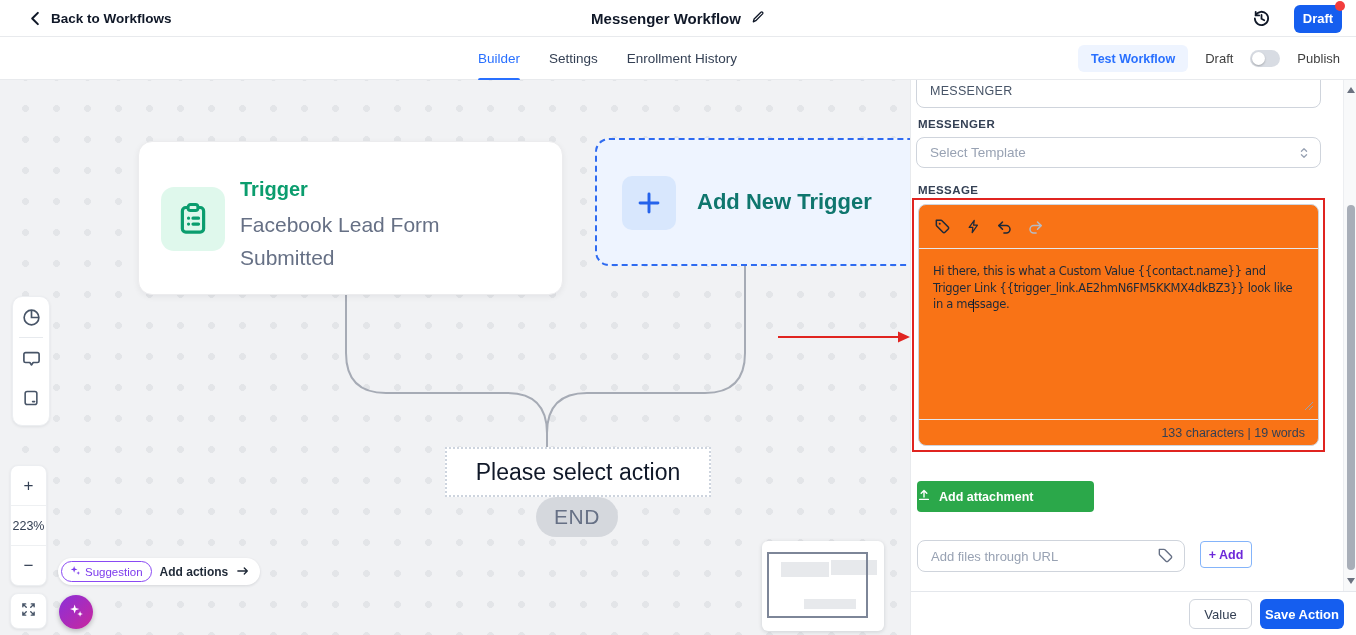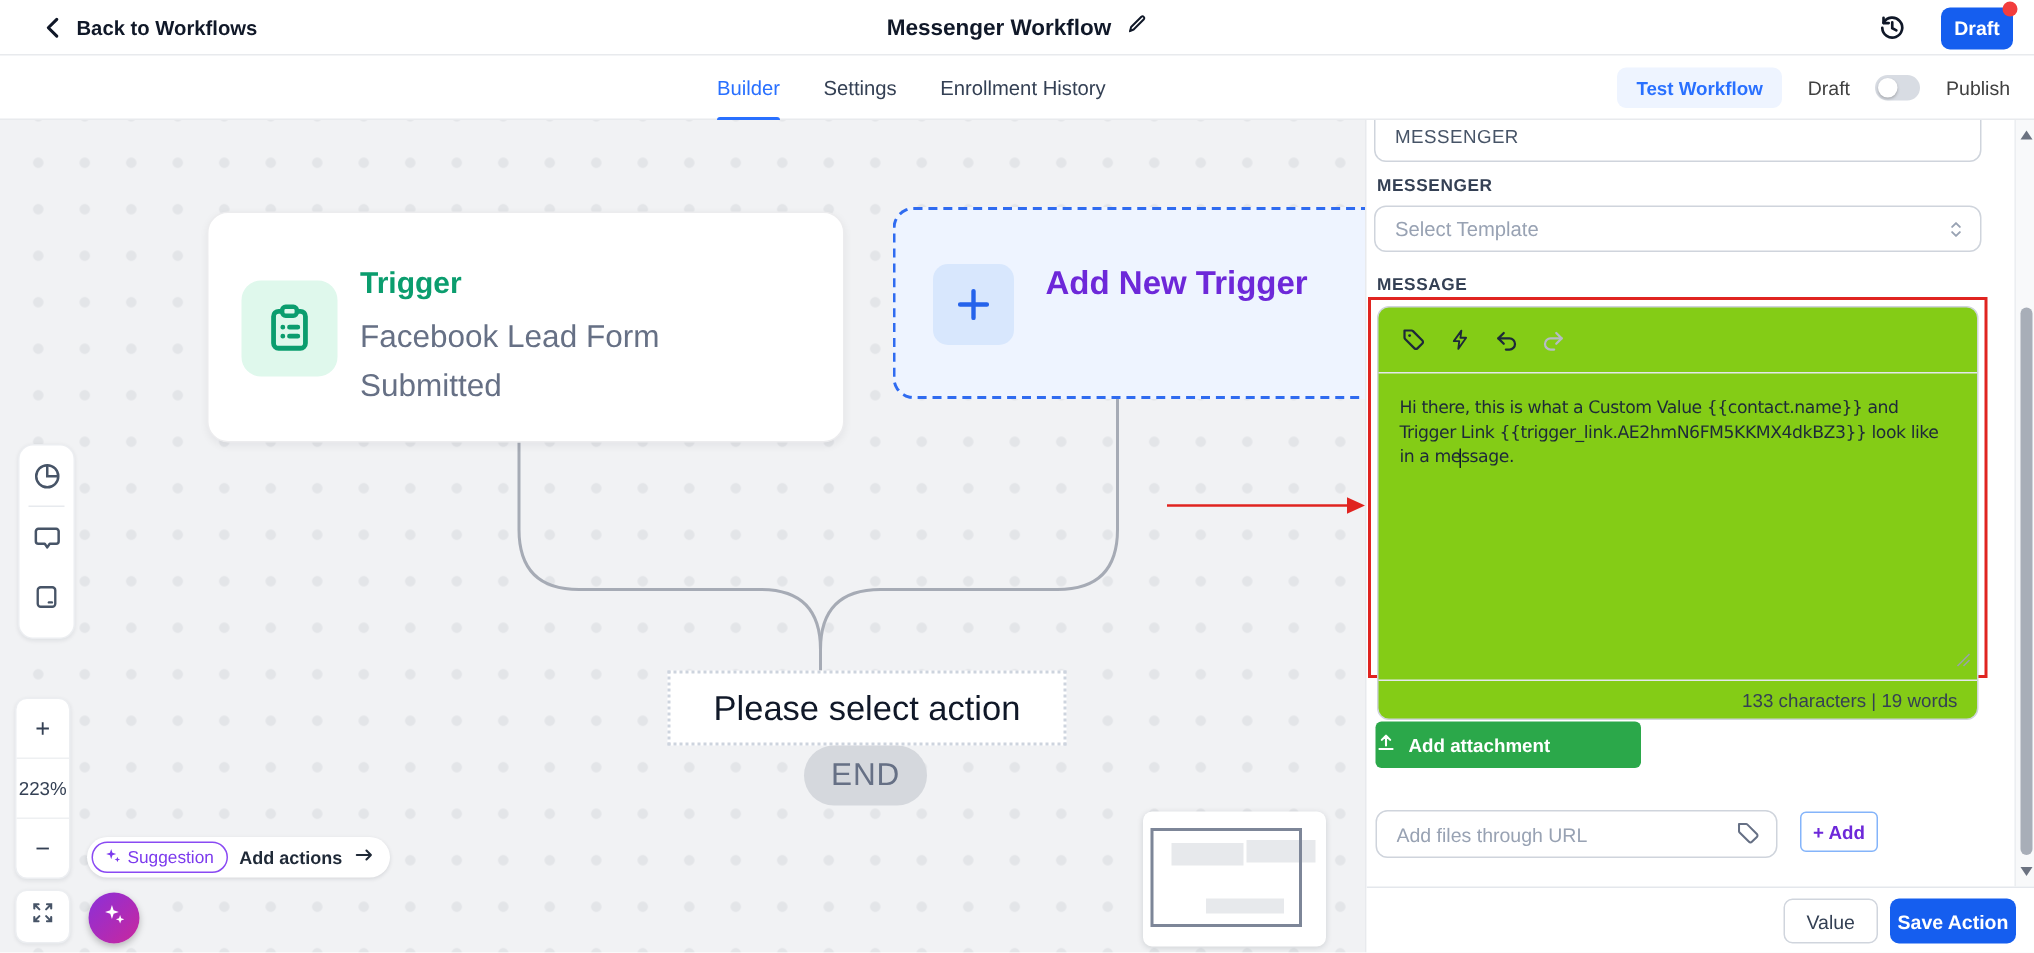--- a/index.html
+++ b/index.html
@@ -37,21 +37,21 @@
     background-size:31px 31px; background-position:10px 13px; }
   #wires { position:absolute; left:0; top:0; width:910px; height:555px; }
 
   .trigger-card { position:absolute; left:138px; top:61px; width:425px; height:154px; background:#fff; border:1px solid #ececee; border-radius:14px; box-shadow:0 2px 6px rgba(16,24,40,.06); cursor:pointer; }
   .trigger-icon-box { position:absolute; left:22px; top:45px; width:64px; height:64px; border-radius:13px; background:#dff8ec; display:flex; align-items:center; justify-content:center; color:#0b9d6e; }
   .trigger-title { position:absolute; left:101px; top:36px; font-size:20px; font-weight:600; color:#0b9d6e; }
   .trigger-sub { position:absolute; left:101px; top:66px; width:290px; font-size:21px; line-height:33px; color:#667085; }
 
   .add-trigger { position:absolute; left:595px; top:58px; width:330px; height:128px; background:#eef4ff; border:2px dashed #2f6bf0; border-radius:14px; cursor:pointer; }
   .plus-box { position:absolute; left:25px; top:36px; width:54px; height:54px; border-radius:10px; background:#d8e7fd; display:flex; align-items:center; justify-content:center; color:#2563eb; }
-  .add-trigger-label { position:absolute; left:100px; top:36px; font-size:22px; font-weight:700; color:#6d28d9; }
+  .add-trigger-label { position:absolute; left:100px; top:49px; font-size:22px; font-weight:700; color:#0f766e; }
 
   .select-action { position:absolute; left:445px; top:367px; width:266px; height:50px; background:#fff; border:2px dotted #cdd4de; display:flex; align-items:center; justify-content:center; font-size:23px; font-weight:500; color:#101828; }
   .end-pill { position:absolute; left:536px; top:417px; width:82px; height:40px; border-radius:20px; background:#d5d8dd; display:flex; align-items:center; justify-content:center; font-size:21px; font-weight:500; letter-spacing:.5px; color:#667085; }
 
   .left-rail { position:absolute; left:12px; top:216px; width:38px; height:130px; background:#fff; border:1px solid #eceef1; border-radius:10px; box-shadow:0 1px 3px rgba(16,24,40,.08); display:flex; flex-direction:column; align-items:center; }
   .rail-btn { width:38px; height:40px; display:flex; align-items:center; justify-content:center; color:#475467; cursor:pointer; }
   .rail-div { width:24px; height:1px; background:#e7eaee; }
 
   .zoom-panel { position:absolute; left:10px; top:385px; width:37px; height:121px; background:#fff; border:1px solid #eceef1; border-radius:8px; box-shadow:0 1px 3px rgba(16,24,40,.08); display:flex; flex-direction:column; }
   .zoom-cell { flex:1; display:flex; align-items:center; justify-content:center; font-size:17px; color:#344054; cursor:pointer; }
@@ -76,21 +76,21 @@
   
   #panel { position:absolute; left:910px; top:80px; width:446px; height:555px; background:#fff; border-left:1px solid #e8eaed; overflow:hidden; z-index:10; }
   .channel-box { position:absolute; left:5px; top:-10px; width:405px; height:38px; border:1px solid #cfd4dc; border-radius:8px; }
   .channel-text { position:absolute; left:13px; top:13px; font-size:12.5px; letter-spacing:.3px; color:#475467; }
   .field-label { position:absolute; font-size:11.5px; font-weight:700; letter-spacing:.4px; color:#344054; }
   .select-box { position:absolute; left:5px; top:57px; width:405px; height:31px; border:1px solid #cfd4dc; border-radius:8px; display:flex; align-items:center; cursor:pointer; }
   .select-placeholder { margin-left:13px; font-size:13.5px; color:#98a2b3; }
   .select-chevrons { position:absolute; right:10px; top:8px; color:#98a2b3; }
 
   .red-annot { position:absolute; left:1px; top:118px; width:413px; height:254px; border:2px solid #e02420; }
-  .editor { position:absolute; left:4px; top:4px; width:401px; height:276px; border:1px solid #cfd4dc; border-radius:8px; background:#84cc16; display:flex; flex-direction:column; }
+  .editor { position:absolute; left:4px; top:4px; width:401px; height:242px; border:1px solid #cfd4dc; border-radius:8px; background:#f97316; display:flex; flex-direction:column; }
   .editor-toolbar { height:44px; border-bottom:1px solid #e4e7ec; display:flex; align-items:center; gap:13px; padding:0 14px; }
   .tb-icon { width:18px; height:18px; display:flex; align-items:center; justify-content:center; color:#1d2939; cursor:pointer; }
   .tb-icon.disabled { color:#b6bcc6; cursor:default; }
   .editor-body { flex:1; position:relative; padding:14px 14px 0 14px; font-family:"DejaVu Sans", sans-serif; font-size:11.5px; letter-spacing:-0.3px; line-height:16.5px; color:#1d2939; cursor:text; }
   .msg-line { white-space:nowrap; }
   .text-caret { position:absolute; left:54px; top:50px; width:1px; height:13px; background:#101828; }
   .resize-handle { position:absolute; right:4px; bottom:4px; color:#9aa1ab; }
   .editor-footer { height:26px; border-top:1px solid #e4e7ec; display:flex; align-items:center; justify-content:flex-end; padding-right:13px; font-size:12.5px; color:#344054; }
 
   .attach-btn { position:absolute; left:6px; top:401px; width:177px; height:31px; background:#2ba84a; border:none; border-radius:4px; color:#fff; font-size:12.5px; font-weight:700; font-family:inherit; display:flex; align-items:center; justify-content:flex-start; gap:8px; cursor:pointer; }

